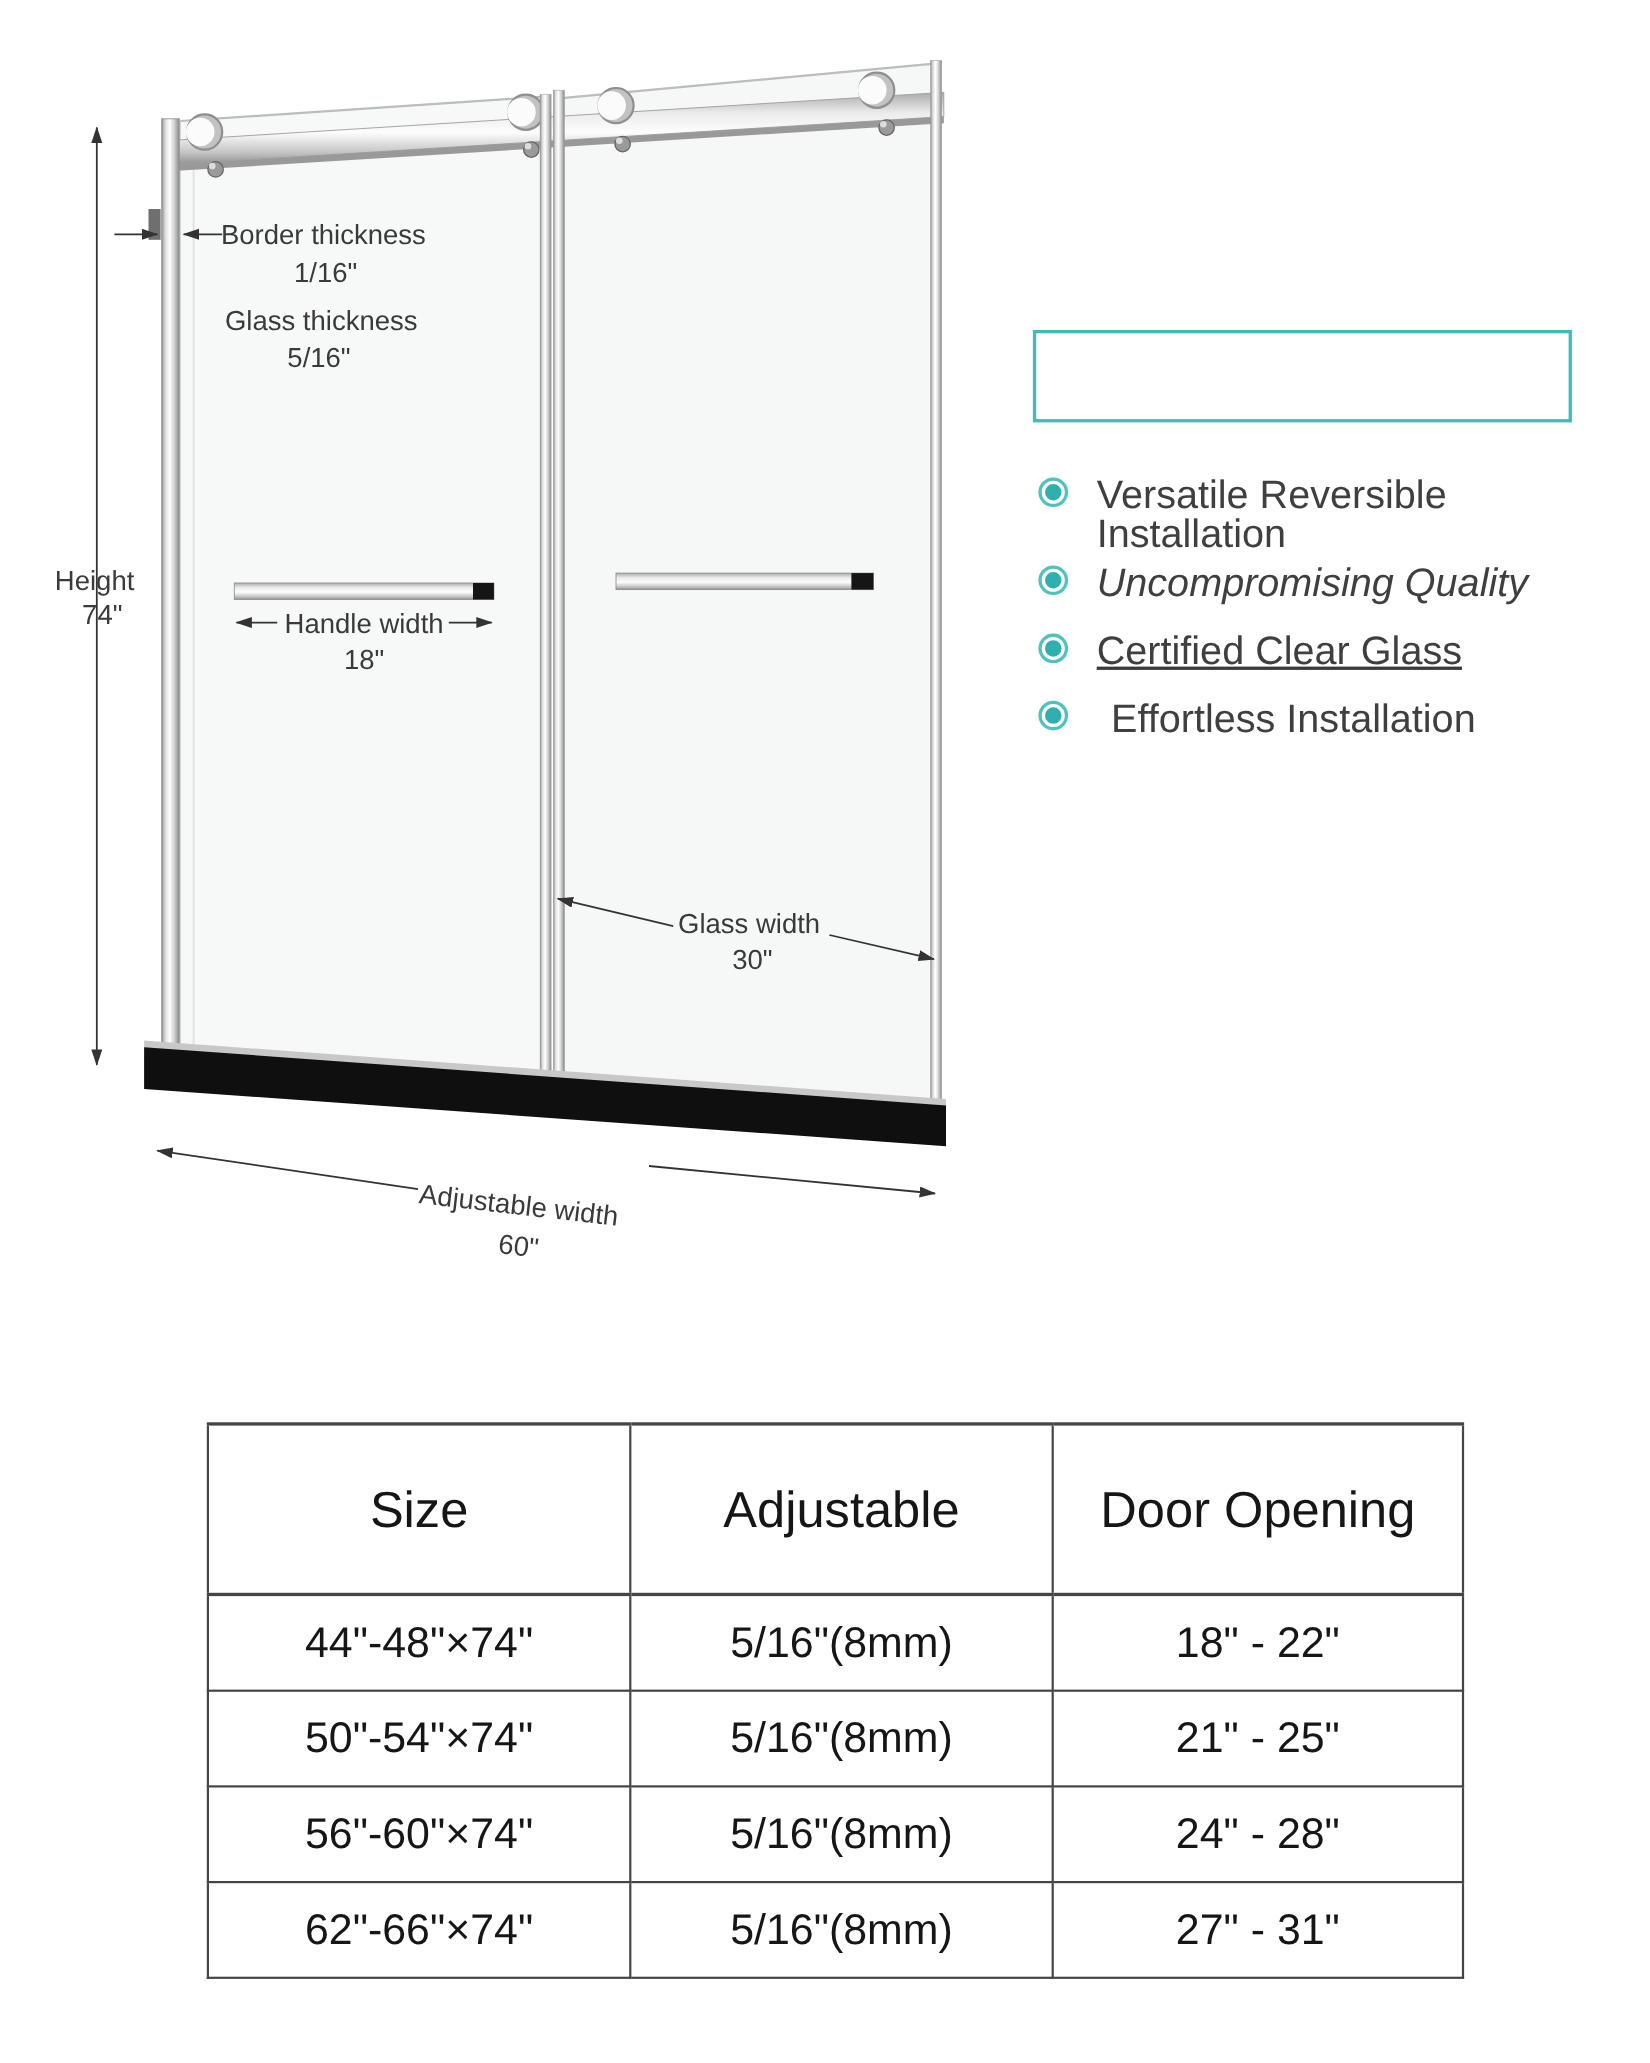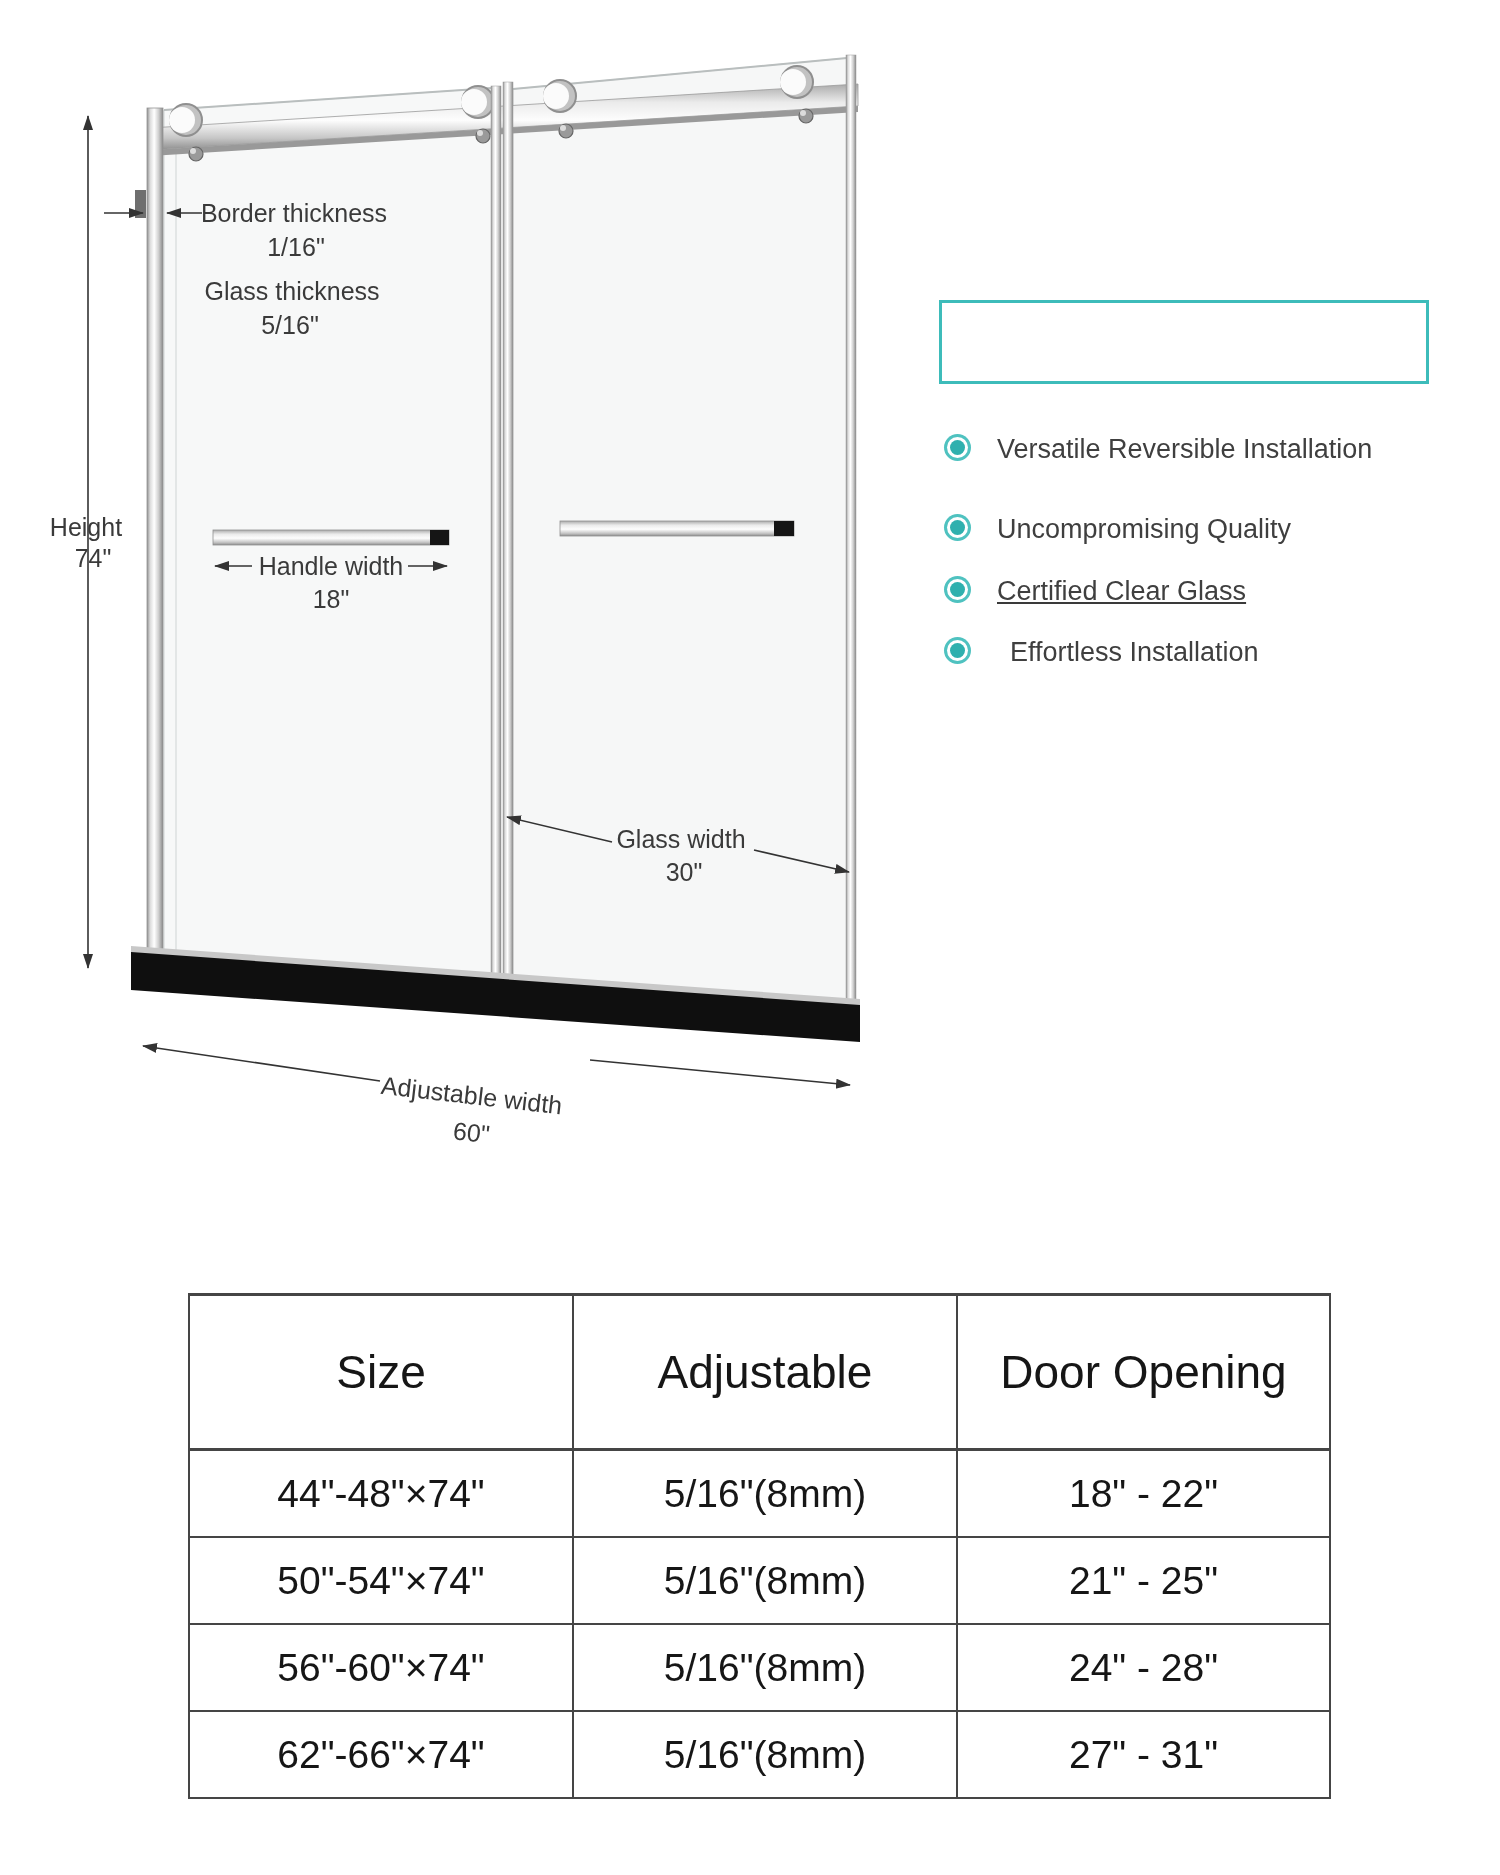--- a/index.html
+++ b/index.html
@@ -11,21 +11,21 @@
   .banner-wrap{position:absolute;left:923px;top:284px;width:510px;height:110px;}
   .banner-outline{position:absolute;left:16px;top:16px;width:484px;height:78px;
                   border:3px solid #3dbcba;background:#fff;}
   .banner-fill{position:absolute;left:0;top:0;width:493px;height:85px;background:#35b4b3;
                display:flex;align-items:center;justify-content:center;}
   .banner-fill span{color:#fff;font-weight:bold;font-size:34px;letter-spacing:.5px;white-space:nowrap;}
   .features{position:absolute;left:944px;top:430px;width:540px;}
   .feature-row{position:absolute;left:0;display:flex;align-items:flex-start;}
   .bullet{flex:0 0 auto;width:15px;height:15px;border-radius:50%;background:#2fb0ae;
           box-shadow:0 0 0 3px #fff,0 0 0 6px #4fc2c0;margin:8px 6px 0 6px;}
-  .feature-text{margin-left:26px;font-size:27px;line-height:35px;color:#3f3f3f;}
+  .feature-text{margin-left:26px;font-size:36px;line-height:35px;color:#3f3f3f;}
   .spec-table{position:absolute;left:188px;top:1293px;border-collapse:collapse;table-layout:fixed;}
   .spec-table th,.spec-table td{border:2px solid #454545;text-align:center;vertical-align:middle;
         color:#161616;font-weight:normal;background:#fff;}
   .spec-table th{height:150px;font-size:46px;border-bottom:3px solid #454545;border-top:3px solid #454545;}
   .spec-table td{height:83px;font-size:39px;}
   .col-size{width:380px;margin-top:36px;}.col-thick{width:380px;}.col-open{width:369px;}
 </style>
 </head>
 <body>
 
@@ -158,21 +158,21 @@
     <div class="banner-outline"></div>
   </div>
 
   <div class="features">
     <div class="feature-row" style="top:2px;">
       <span class="bullet"></span>
       <div class="feature-text">
         <div>Versatile Reversible Installation</div>
       </div>
     </div>
-    <div class="feature-row" style="top:82px;">
+    <div class="feature-row" style="top:82px;font-style:italic;">
       <span class="bullet"></span>
       <div class="feature-text">Uncompromising Quality</div>
     </div>
     <div class="feature-row" style="top:144px;text-decoration:underline;">
       <span class="bullet"></span>
       <div class="feature-text">Certified Clear Glass</div>
     </div>
     <div class="feature-row" style="top:205px;gap:13px;">
       <span class="bullet"></span>
       <div class="feature-text">Effortless Installation</div>

